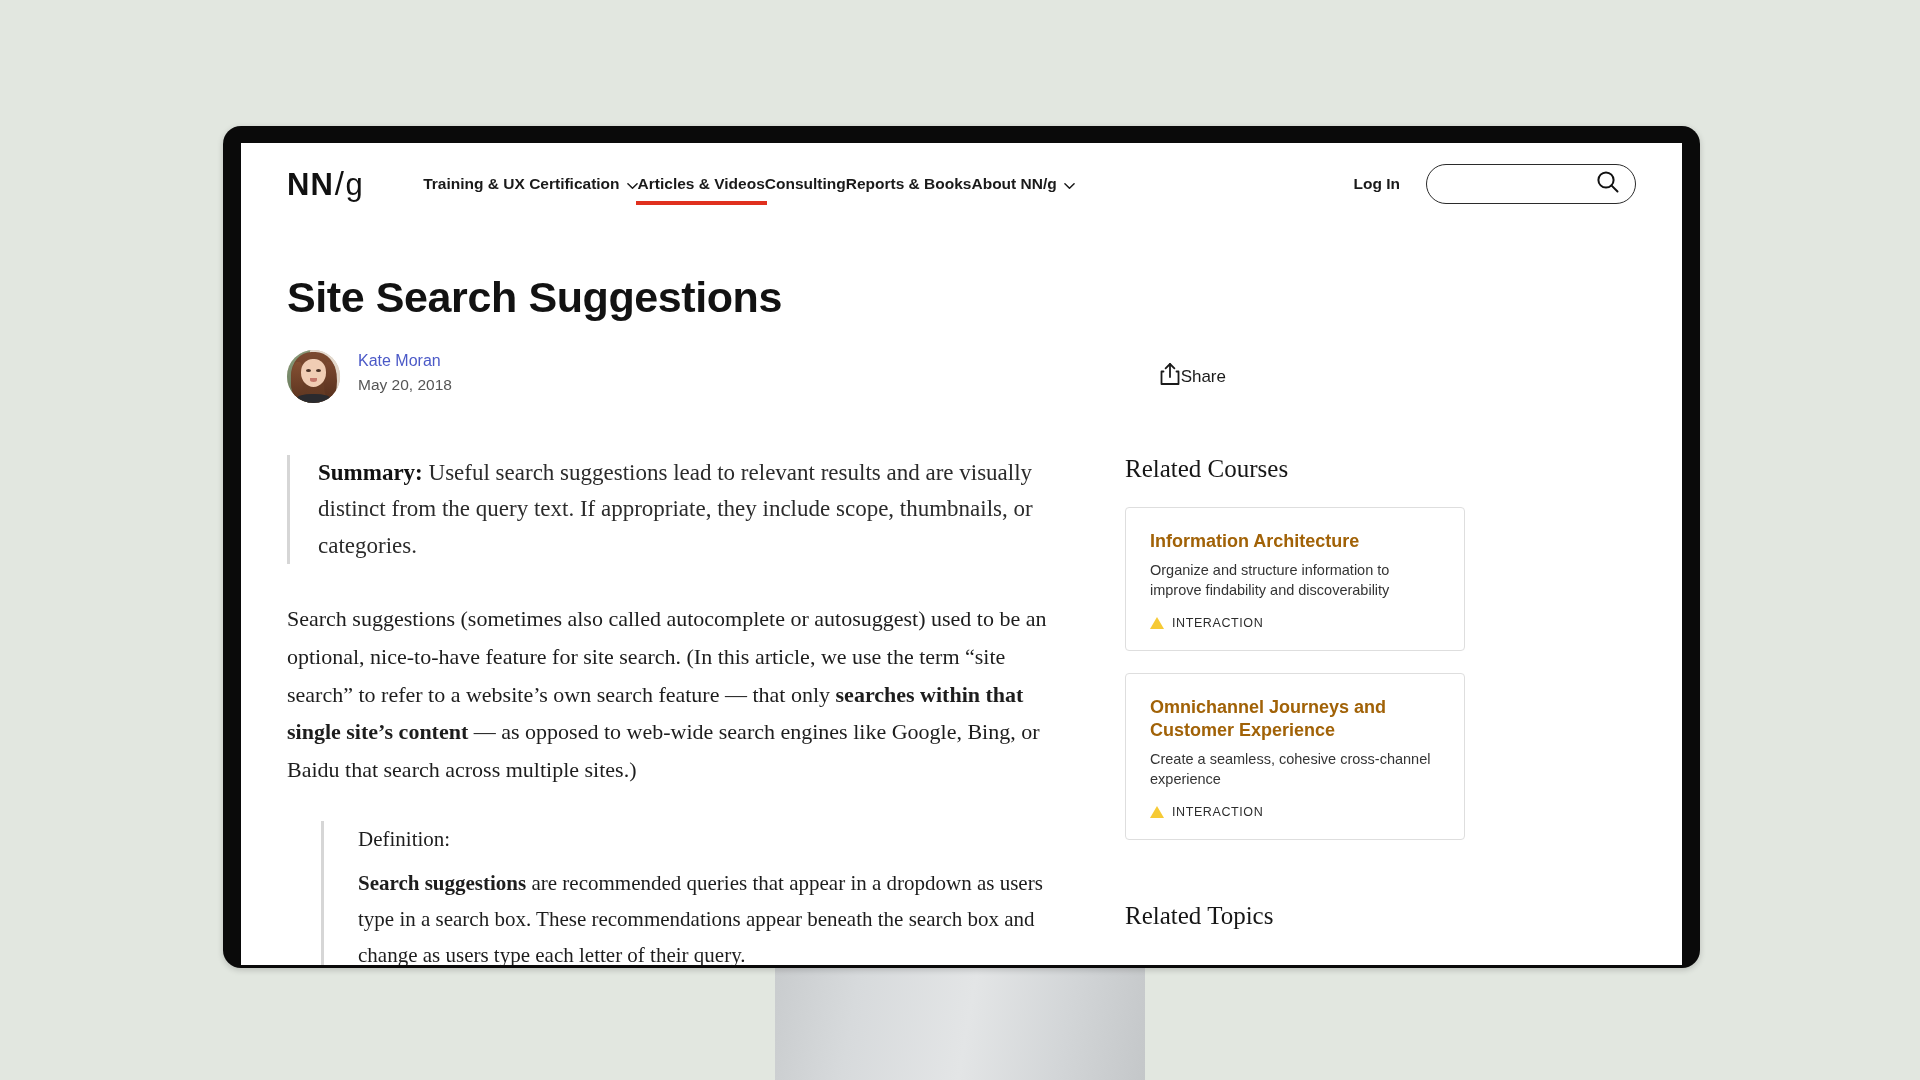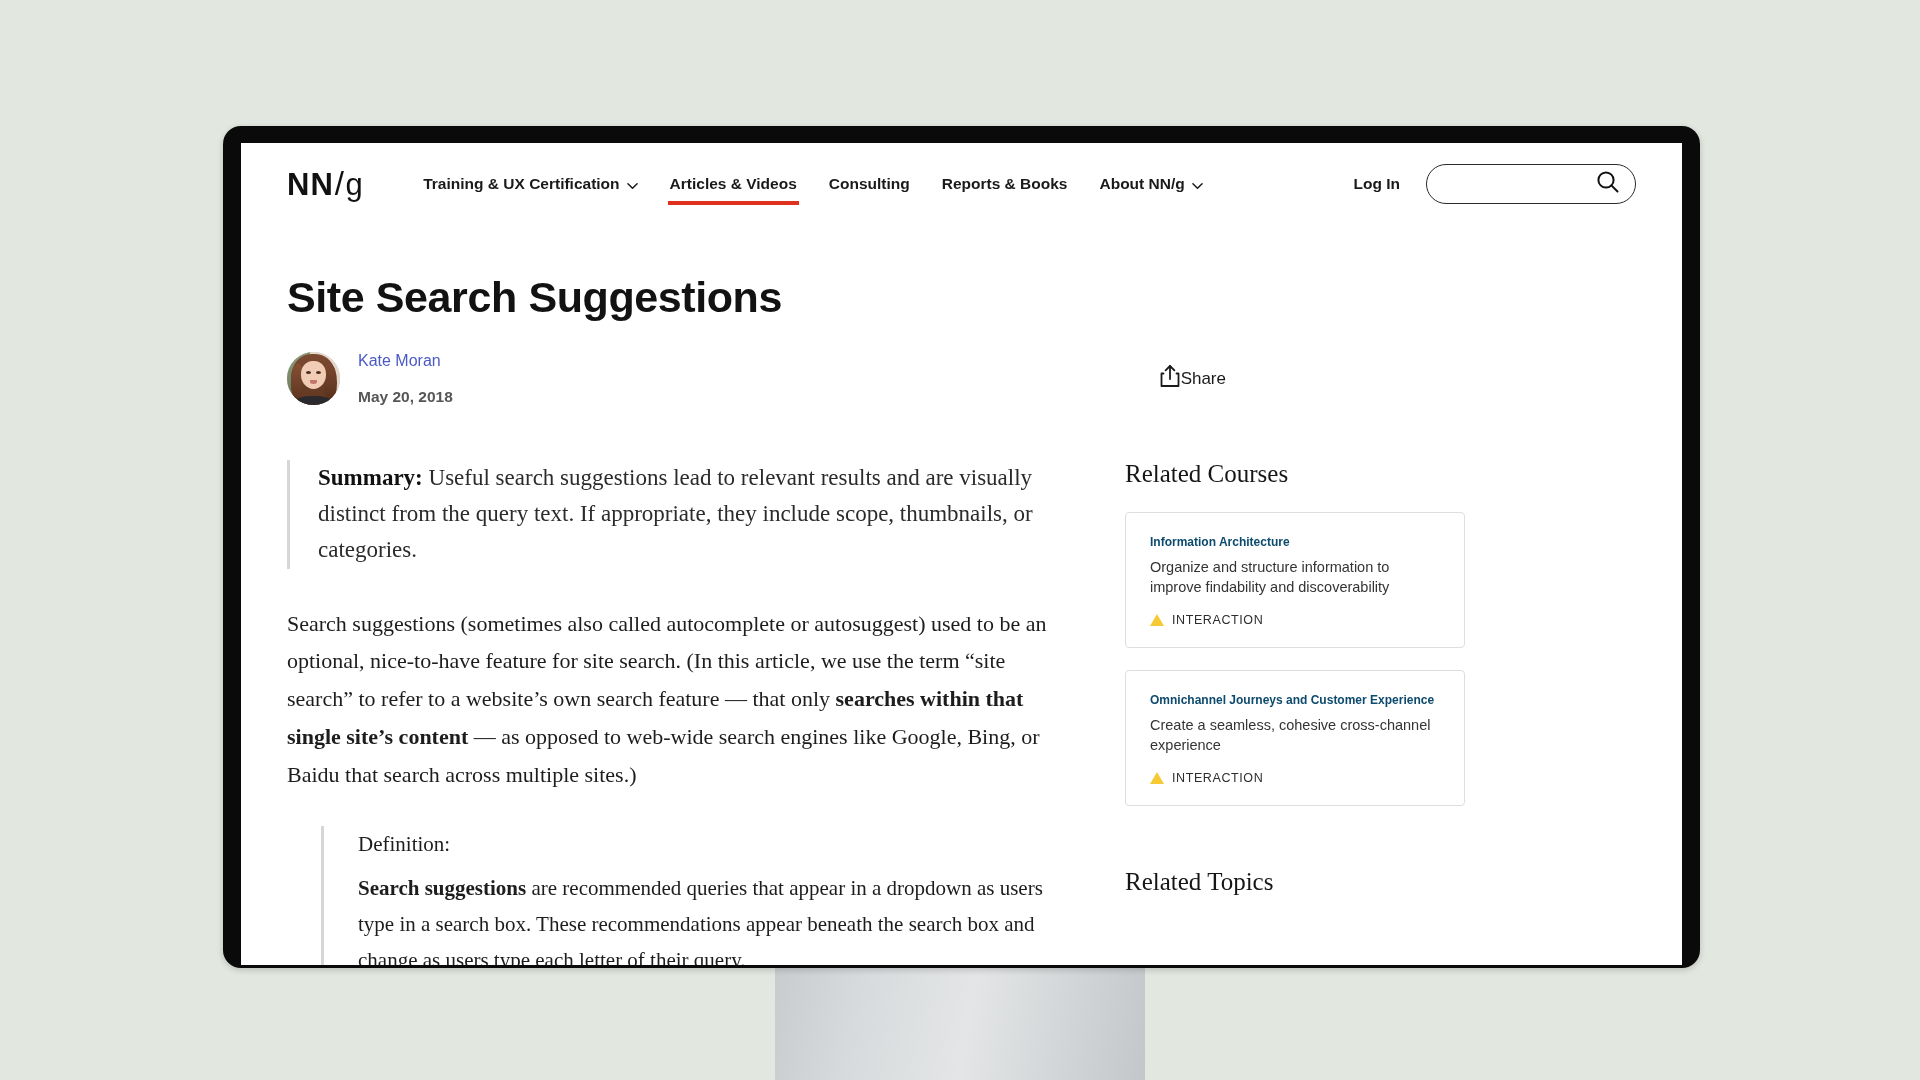--- a/index.html
+++ b/index.html
@@ -73,21 +73,20 @@
     align-items: baseline;
     margin-right: 60px;
     user-select: none;
   }
   #logo .nn { font-weight: 700; letter-spacing: 1px; }
   #logo .slash { font-weight: 300; font-size: 33px; margin: 0 1px; }
   #logo .g { font-weight: 400; font-size: 31px; }
 
   #nav-links {
     display: flex;
-    gap: 32px;
     height: 82px;
   }
 
   .nav-item {
     position: relative;
     display: flex;
     align-items: center;
     gap: 7px;
     font-size: 15.5px;
     font-weight: 700;
@@ -165,21 +164,20 @@
     padding: 48px 0 0 46px;
     font-family: "Liberation Sans", sans-serif;
     font-size: 43px;
     font-weight: 700;
     letter-spacing: -0.4px;
     color: #121212;
   }
 
   #byline-row {
     display: flex;
-    align-items: center;
     padding: 28px 46px 0 46px;
   }
 
   #avatar {
     width: 53px;
     height: 53px;
     border-radius: 50%;
     flex: none;
     overflow: hidden;
     position: relative;
@@ -213,22 +211,21 @@
   #author-link {
     font-size: 16px;
     color: #4b59c7;
     cursor: pointer;
     display: block;
   }
   #publish-date {
     font-size: 15.5px;
     color: #565656;
     display: block;
-    margin-top: 15px;
-    font-weight: bold;
+    margin-top: 3px;
   }
 
   #share-button {
     margin-left: auto;
     display: flex;
     align-items: center;
     font-size: 17px;
     color: #1a1a1a;
     cursor: pointer;
     padding-right: 410px;
@@ -302,23 +299,23 @@
     border: 1px solid #dedede;
     border-radius: 4px;
     padding: 22px 24px 20px 24px;
     margin-bottom: 22px;
     background: #fff;
     cursor: pointer;
     box-sizing: border-box;
   }
   .course-title {
     font-family: "Liberation Sans", sans-serif;
-    font-size: 12px;
+    font-size: 18px;
     font-weight: 700;
-    color: #0c4a6e;
+    color: #a16207;
     line-height: 1.28;
     margin: 0 0 7px 0;
   }
   .course-desc {
     font-family: "Liberation Sans", sans-serif;
     font-size: 14.5px;
     color: #343434;
     line-height: 1.38;
     margin: 0 0 16px 0;
   }

